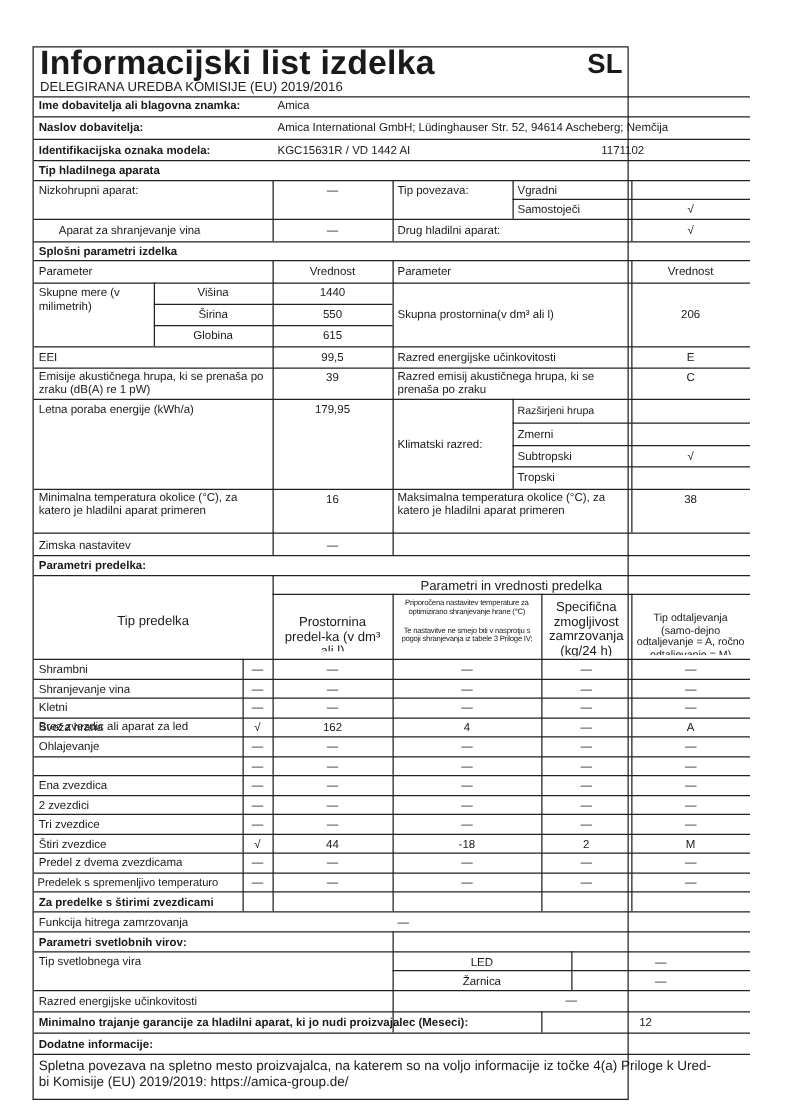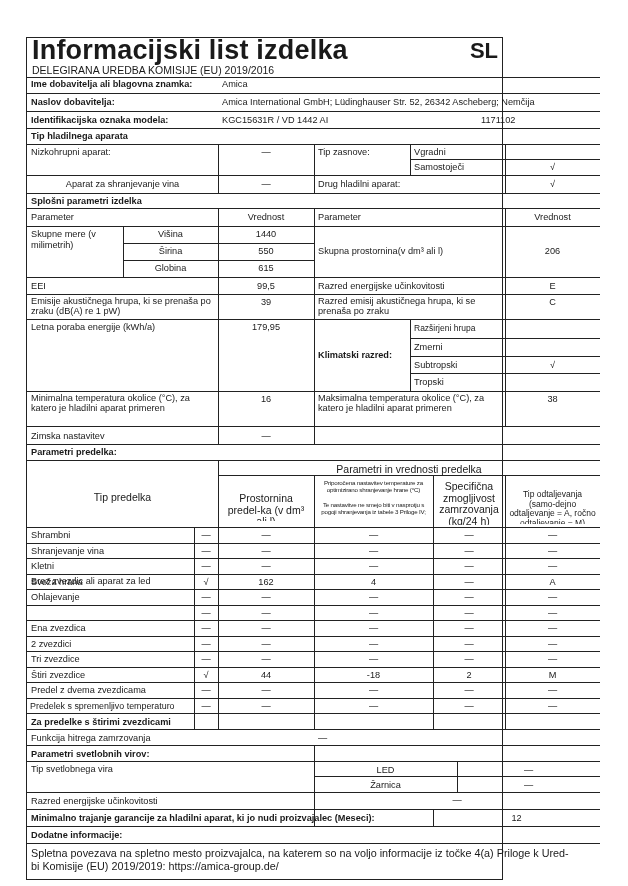--- a/index.html
+++ b/index.html
@@ -96,34 +96,34 @@
   <div class="vl" style="left:478px;top:437px;height:254px;"></div>
 
   <div class="vl" style="left:287px;top:707px;height:16px;"></div>
   <div class="vl" style="left:287px;top:723px;height:65px;"></div>
   <div class="vl" style="left:430px;top:723px;height:31px;"></div>
   <div class="vl" style="left:406px;top:771px;height:17px;"></div>
 
   <div class="c b" style="left:0;top:39px;width:191px;height:16px;">Ime dobavitelja ali blagovna znamka:</div>
   <div class="c" style="left:191px;top:39px;width:380px;height:16px;">Amica</div>
   <div class="c b" style="left:0;top:56px;width:191px;height:17px;padding-top:3px;">Naslov dobavitelja:</div>
-  <div class="c" style="left:191px;top:56px;width:380px;height:17px;padding-top:3px;">Amica International GmbH; Lüdinghauser Str. 52, 26342 Ascheberg; Nemčija</div>
+  <div class="c" style="left:191px;top:56px;width:380px;height:17px;padding-top:3px;">Amica International GmbH; Lüdinghauser Str. 52, 94614 Ascheberg; Nemčija</div>
   <div class="c b" style="left:0;top:74px;width:191px;height:16px;padding-top:3px;">Identifikacijska oznaka modela:</div>
   <div class="c" style="left:191px;top:74px;width:240px;height:16px;padding-top:3px;">KGC15631R / VD 1442 AI</div>
   <div class="c" style="left:450px;top:74px;width:100px;height:16px;padding-top:3px;">1171102</div>
 
   <div class="c b" style="left:0;top:91px;width:573px;height:15px;">Tip hladilnega aparata</div>
   <div class="c" style="left:0;top:107px;width:191px;height:15px;">Nizkohrupni aparat:</div>
   <div class="c ctr" style="left:191px;top:107px;width:96px;height:15px;">—</div>
-  <div class="c" style="left:287px;top:107px;width:96px;height:15px;">Tip zasnove:</div>
+  <div class="c" style="left:287px;top:107px;width:96px;height:15px;">Tip povezava:</div>
   <div class="c" style="left:383px;top:107px;width:95px;height:14px;">Vgradni</div>
   <div class="c ctr" style="left:478px;top:107px;width:95px;height:14px;"></div>
   <div class="c" style="left:383px;top:122px;width:95px;height:15px;">Samostoječi</div>
   <div class="c ctr" style="left:478px;top:122px;width:95px;height:15px;">√</div>
-  <div class="c" style="left:0;top:138px;width:191px;height:17px;padding-top:3px;text-align:center;">Aparat za shranjevanje vina</div>
+  <div class="c" style="left:16px;top:138px;width:191px;height:17px;padding-top:3px;">Aparat za shranjevanje vina</div>
   <div class="c ctr" style="left:191px;top:138px;width:96px;height:17px;padding-top:3px;">—</div>
   <div class="c" style="left:287px;top:138px;width:191px;height:17px;padding-top:3px;">Drug hladilni aparat:</div>
   <div class="c ctr" style="left:478px;top:138px;width:95px;height:17px;padding-top:3px;">√</div>
 
   <div class="c b" style="left:0;top:156px;width:573px;height:14px;">Splošni parametri izdelka</div>
   <div class="c" style="left:0;top:171px;width:191px;height:17px;padding-top:3px;">Parameter</div>
   <div class="c ctr" style="left:191px;top:171px;width:96px;height:17px;padding-top:3px;">Vrednost</div>
   <div class="c" style="left:287px;top:171px;width:191px;height:17px;padding-top:3px;">Parameter</div>
   <div class="c ctr" style="left:478px;top:171px;width:95px;height:17px;padding-top:3px;">Vrednost</div>
 
@@ -142,21 +142,21 @@
   <div class="c" style="left:287px;top:240px;width:191px;height:16px;padding-top:3px;">Razred energijske učinkovitosti</div>
   <div class="c ctr" style="left:478px;top:240px;width:95px;height:16px;padding-top:3px;">E</div>
 
   <div class="c wrap" style="left:0;top:257px;width:191px;height:24px;line-height:9.5px;">Emisije akustičnega hrupa, ki se prenaša po zraku (dB(A) re 1 pW)</div>
   <div class="c ctr" style="left:191px;top:257px;width:96px;height:24px;">39</div>
   <div class="c wrap" style="left:287px;top:257px;width:191px;height:24px;line-height:9.5px;">Razred emisij akustičnega hrupa, ki se prenaša po zraku</div>
   <div class="c ctr" style="left:478px;top:257px;width:95px;height:24px;">C</div>
 
   <div class="c" style="left:0;top:282px;width:191px;height:16px;">Letna poraba energije (kWh/a)</div>
   <div class="c ctr" style="left:191px;top:282px;width:96px;height:16px;">179,95</div>
-  <div class="c" style="left:287px;top:310px;width:96px;height:16px;font-weight:bold;">Klimatski razred:</div>
+  <div class="c" style="left:287px;top:310px;width:96px;height:16px;">Klimatski razred:</div>
   <div class="c xs" style="left:383px;top:282px;width:95px;height:18px;padding-top:4px;">Razširjeni hrupa</div>
   <div class="c ctr" style="left:478px;top:282px;width:95px;height:18px;"></div>
   <div class="c" style="left:383px;top:301px;width:95px;height:17px;padding-top:3px;">Zmerni</div>
   <div class="c ctr" style="left:478px;top:301px;width:95px;height:17px;padding-top:3px;"></div>
   <div class="c" style="left:383px;top:319px;width:95px;height:16px;padding-top:3px;">Subtropski</div>
   <div class="c ctr" style="left:478px;top:319px;width:95px;height:16px;padding-top:3px;">√</div>
   <div class="c" style="left:383px;top:336px;width:95px;height:17px;padding-top:3px;">Tropski</div>
   <div class="c ctr" style="left:478px;top:336px;width:95px;height:17px;padding-top:3px;"></div>
 
   <div class="c wrap" style="left:0;top:354px;width:191px;height:34px;line-height:9.5px;">Minimalna temperatura okolice (°C), za katero je hladilni aparat primeren</div>

